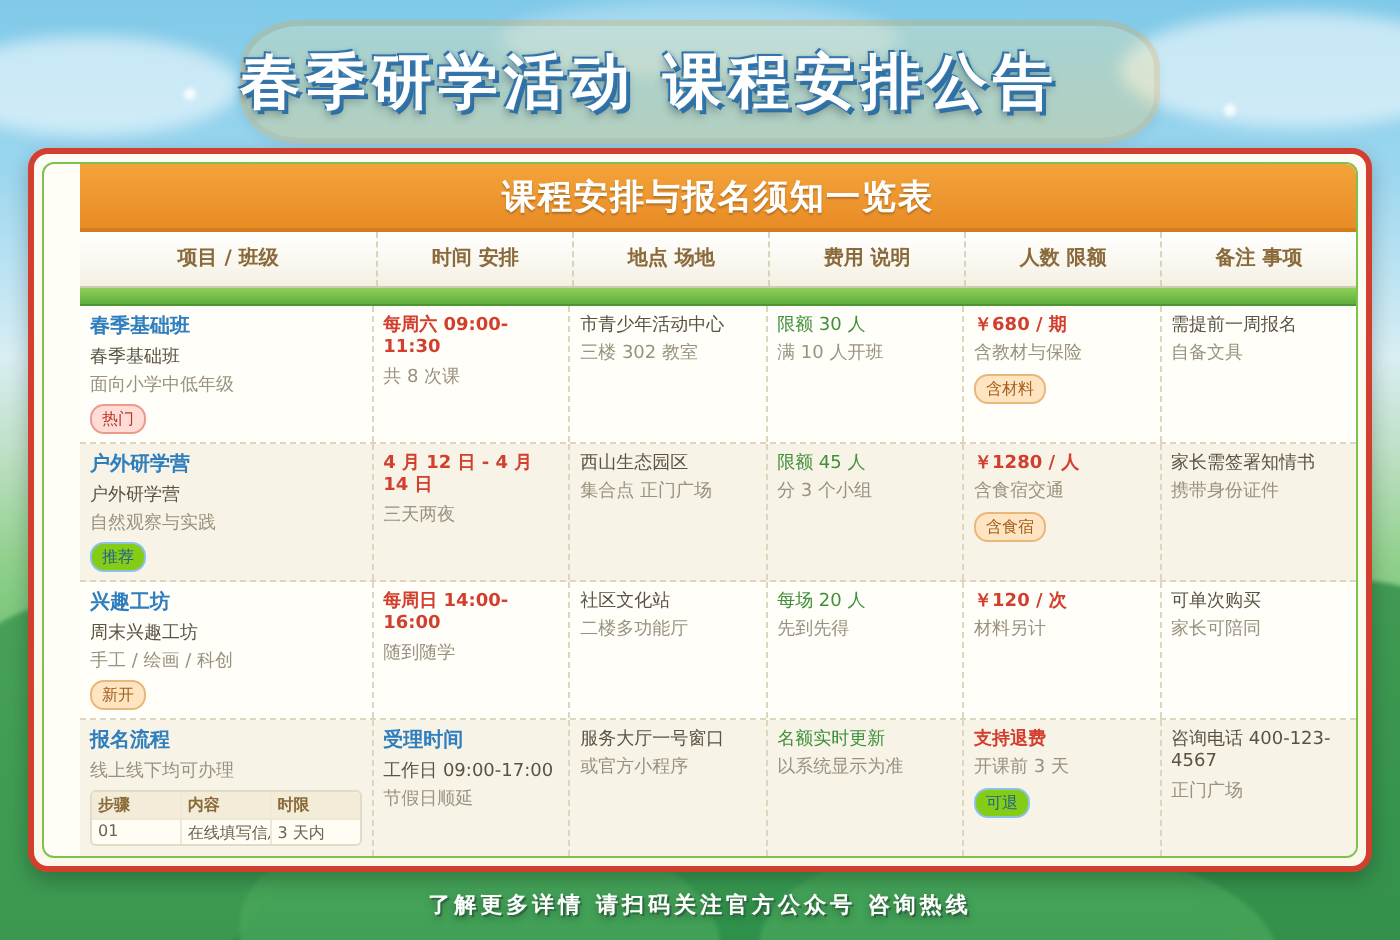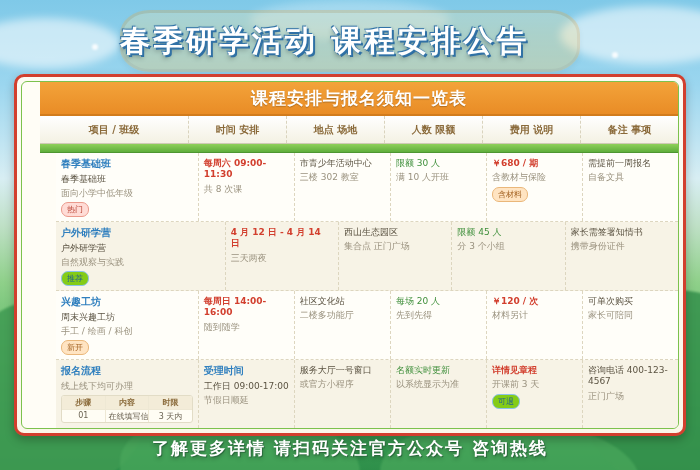--- a/index.html
+++ b/index.html
@@ -131,21 +131,20 @@
     height: 9px;
     background: linear-gradient(180deg, #8fd05a 0%, #5fae3c 100%);
     border-bottom: 1px solid #4d9631;
   }
 
   .row {
     display: flex;
     flex: 1;
     border-bottom: 1px dashed #ddd6bf;
     min-height: 0;
-    margin-left: 16px;
   }
   .row:last-child { border-bottom: none; }
   .row.band-a { background: #fffef9; }
   .row.band-b { background: #f7f3e6; }
 
   .cell {
     flex: 1 1 0;
     border-right: 1px dashed #ddd6bf;
     padding: 5px 5px;
     overflow: hidden;
@@ -180,21 +179,20 @@
     color: #a2601f;
   }
   .chip.blue { background: #84cc16; border-color: #8cc2ea; color: #24628f; }
   .chip.red  { background: #ffdcd6; border-color: #eb9a8c; color: #b5392a; }
 
   .mini-table {
     border: 1px solid #e2dcc6;
     border-radius: 3px;
     overflow: hidden;
     background: #fffdf4;
-    text-align: center;
   }
   .mini-row {
     display: flex;
     font-size: 8px;
     border-bottom: 1px solid #eee8d4;
   }
   .mini-row:last-child { border-bottom: none; }
   .mini-row .mc {
     flex: 1;
     padding: 1px 3px;
@@ -206,21 +204,21 @@
   .mini-row .mc:last-child { border-right: none; }
   .mini-row.head .mc { background: #f3ecd8; color: #8a6a3a; font-weight: bold; }
 
   
   #footer {
     position: absolute;
     left: 0; right: 0;
     bottom: 10px;
     text-align: center;
     z-index: 7;
-    font-size: 17px;
+    font-size: 11px;
     font-weight: bold;
     letter-spacing: 2px;
     color: #ffffff;
     text-shadow: 1px 1px 0 #2c6b3e, 0 2px 4px rgba(0,0,0,0.35);
   }
 </style>
 </head>
 <body>
 
 <div id="stage">
@@ -243,22 +241,22 @@
 
   <div id="panel">
     <div id="panel-inner">
 
       <div id="table-header">课程安排与报名须知一览表</div>
 
       <div id="col-head">
         <div class="cell wide">项目 / 班级</div>
         <div class="cell">时间 安排</div>
         <div class="cell">地点 场地</div>
+        <div class="cell">费用 说明</div>
         <div class="cell">人数 限额</div>
-        <div class="cell">费用 说明</div>
         <div class="cell">备注 事项</div>
       </div>
 
       <div id="greenbar"></div>
 
       <div class="row band-a">
         <div class="cell wide">
           <div class="line title">春季基础班</div>
           <div class="line">春季基础班</div>
           <div class="line muted">面向小学中低年级</div>
@@ -298,20 +296,25 @@
           <div class="line accent">4 月 12 日 - 4 月 14 日</div>
           <div class="line muted">三天两夜</div>
         </div>
         <div class="cell">
           <div class="line">西山生态园区</div>
           <div class="line muted">集合点 正门广场</div>
         </div>
         <div class="cell">
           <div class="line green">限额 45 人</div>
           <div class="line muted">分 3 个小组</div>
+        </div>
+        <div class="cell">
+          <div class="line accent">￥1280 / 人</div>
+          <div class="line muted">含食宿交通</div>
+          <div class="chip">含食宿</div>
         </div>
         <div class="cell">
           <div class="line">家长需签署知情书</div>
           <div class="line muted">携带身份证件</div>
         </div>
       </div>
 
       <div class="row band-a">
         <div class="cell wide">
           <div class="line title">兴趣工坊</div>
@@ -366,21 +369,21 @@
         </div>
         <div class="cell">
           <div class="line">服务大厅一号窗口</div>
           <div class="line muted">或官方小程序</div>
         </div>
         <div class="cell">
           <div class="line green">名额实时更新</div>
           <div class="line muted">以系统显示为准</div>
         </div>
         <div class="cell">
-          <div class="line accent">详情见章程</div>
+          <div class="line accent">支持退费</div>
           <div class="line muted">开课前 3 天</div>
           <div class="chip blue">可退</div>
         </div>
         <div class="cell">
           <div class="line">咨询电话 400-123-4567</div>
           <div class="line muted">正门广场</div>
         </div>
       </div>
 
     </div>

